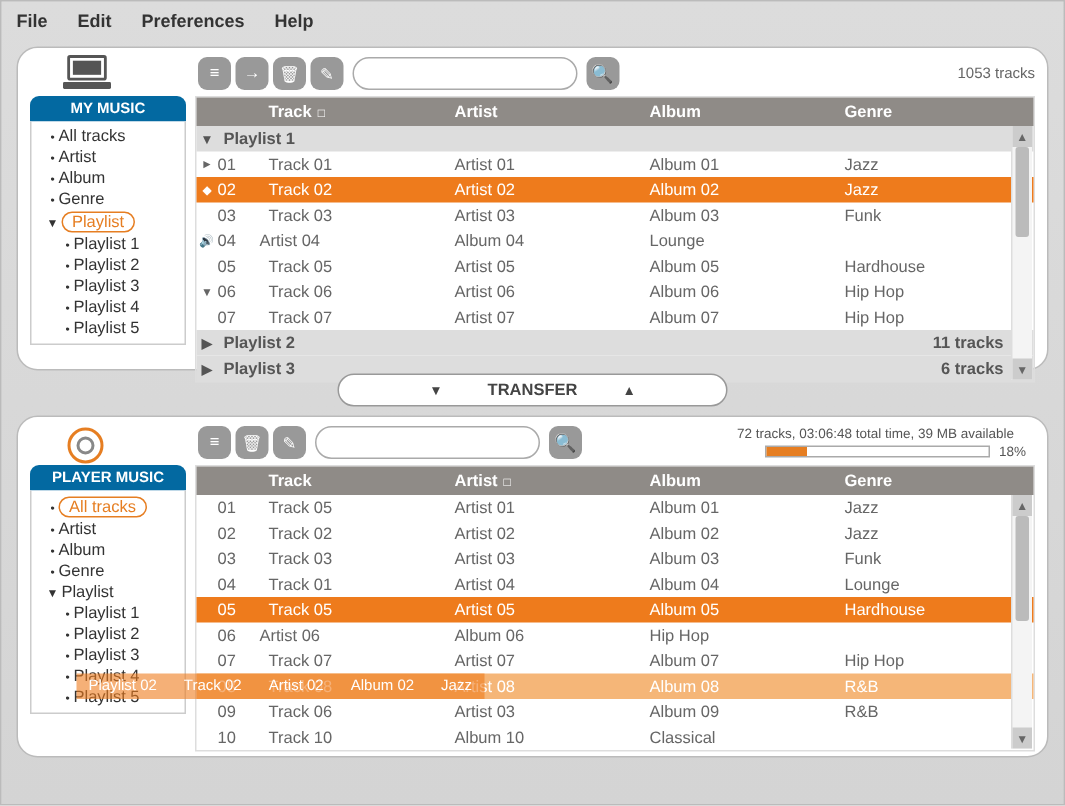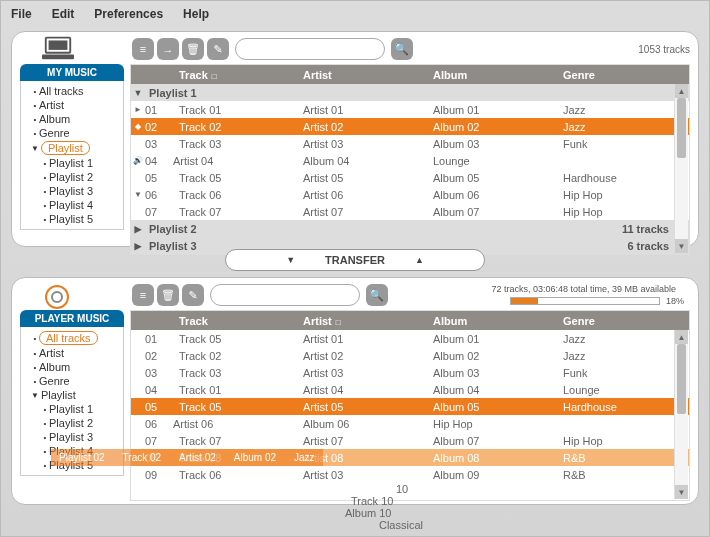--- a/index.html
+++ b/index.html
@@ -464,21 +464,21 @@
               </div>
             </div>
             <div class="data-row" style="position: relative;">
               <span class="play-ind"></span>
               <span class="col-num">09</span>
               <span class="col-track">Track 06</span>
               <span class="col-artist">Artist 03</span>
               <span class="col-album">Album 09</span>
               <span class="col-genre">R&amp;B</span>
             </div>
-            <div class="data-row" style="position: relative; flex-direction: column;">
+            <div class="data-row" style="position: relative;">
               <span class="play-ind"></span>
               <span class="col-num">10</span>
               <span class="col-track">Track 10</span>
               <span class="col-album">Album 10</span>
               <span class="col-genre">Classical</span>
             </div>
           </div>
         <div class="scrollbar">
           <div class="scroll-arrow">▲</div>
           <div class="scroll-thumb" style="top:14px;height:70px;"></div>

